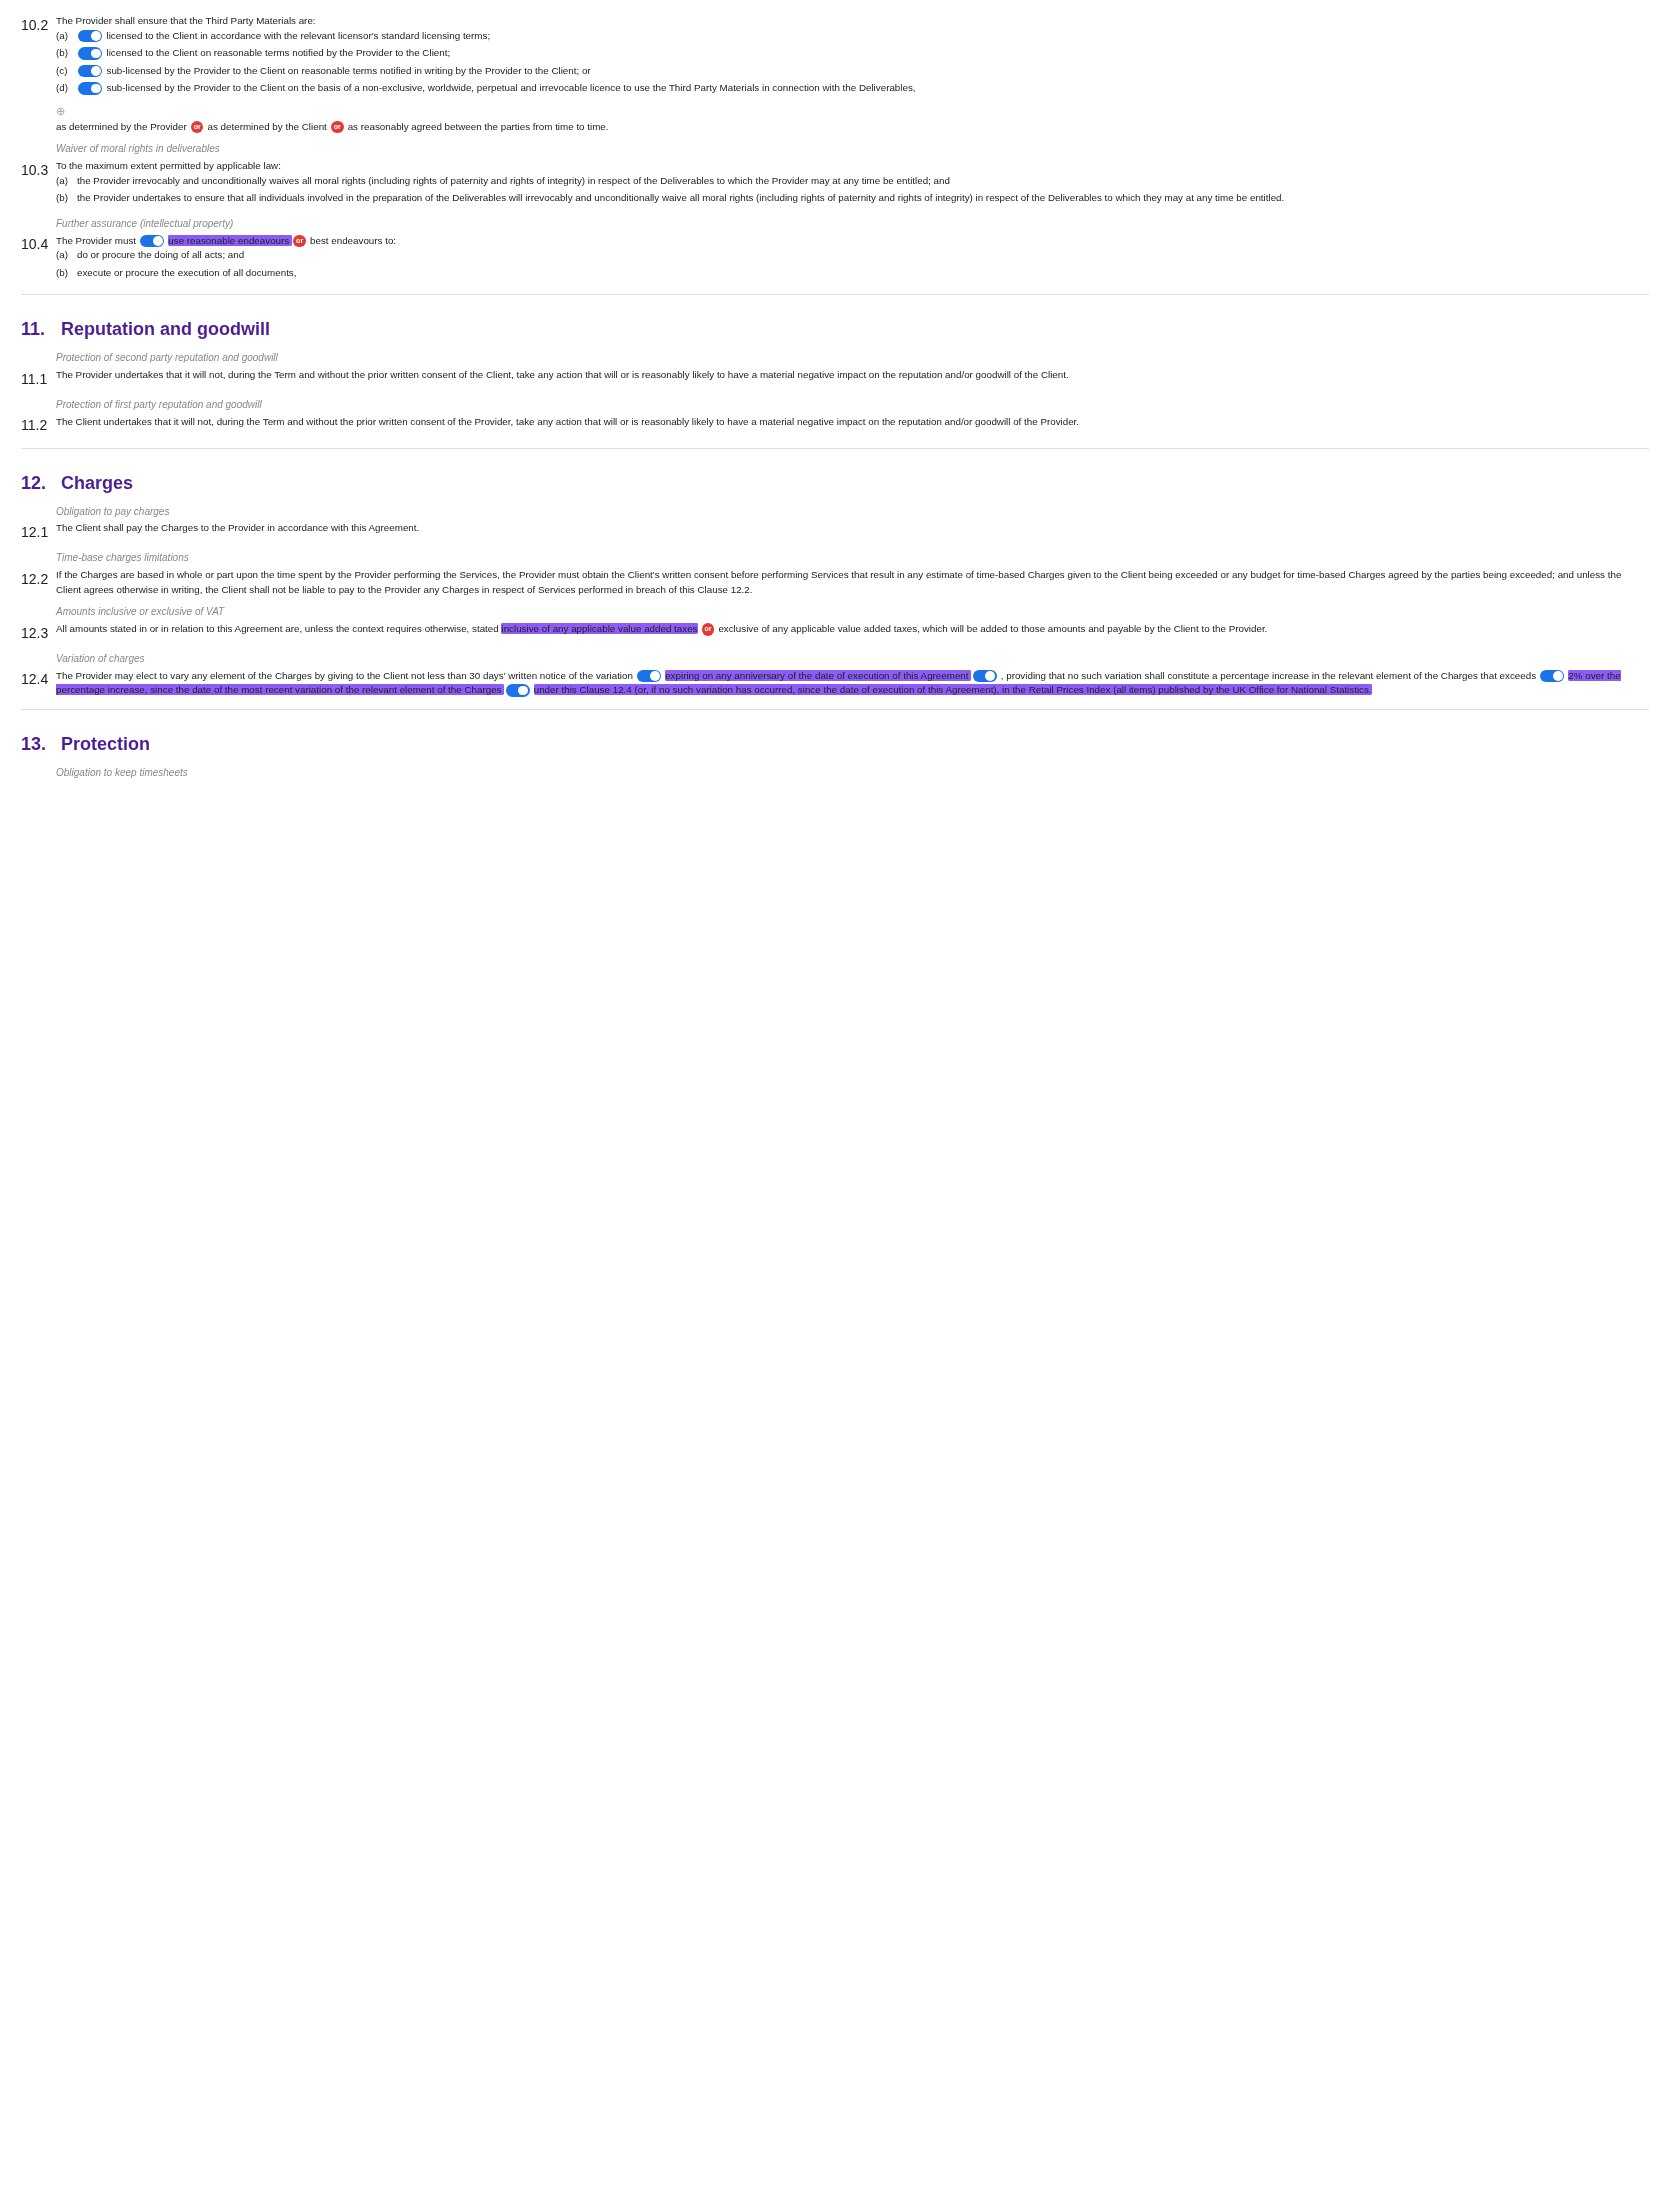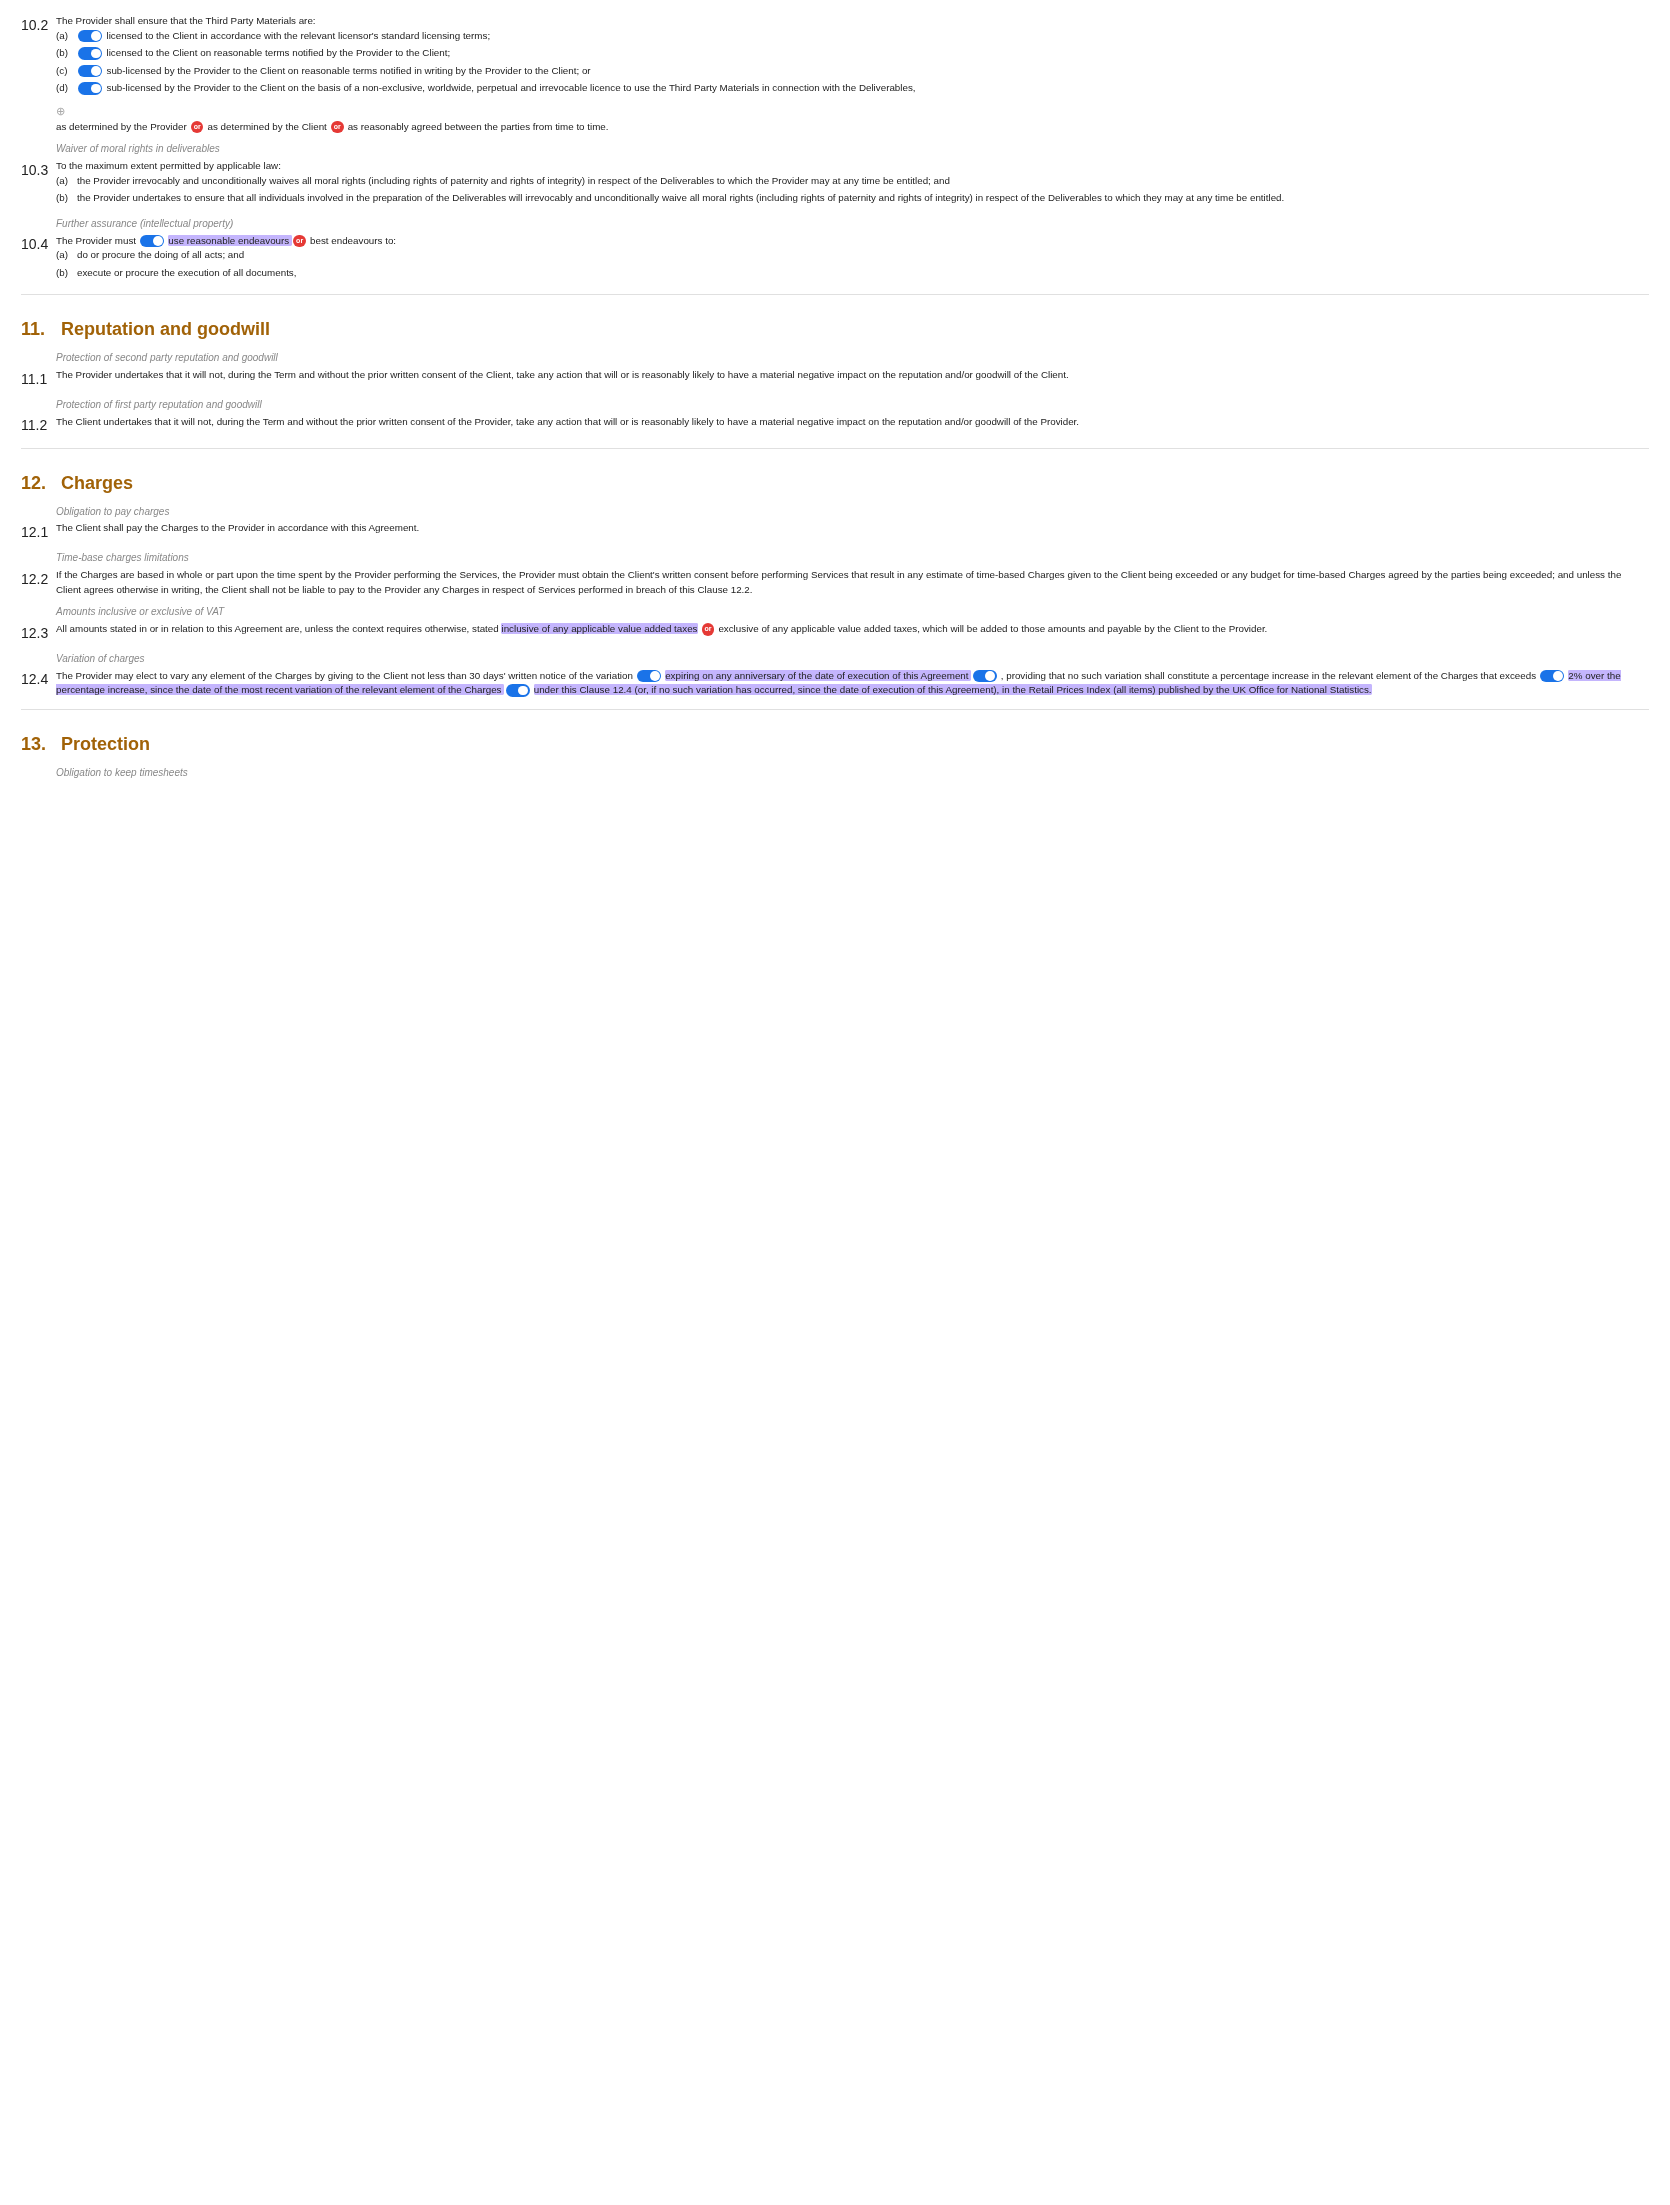--- a/index.html
+++ b/index.html
@@ -8,21 +8,21 @@
       font-size: 9.8px;
       color: #222;
       background: #fff;
       padding: 14px 21px;
       line-height: 1.5;
     }
     .section-heading {
       font-size: 18px;
       font-weight: bold;
       margin: 21px 0 7px 0;
-      color: #a16207;
+      color: #4c1d95;
     }
     .section-number {
       display: inline-block;
       min-width: 35px;
     }
     .clause-row {
       display: flex;
       margin-bottom: 5.6px;
     }
     .clause-num {
@@ -80,21 +80,21 @@
       color: #fff;
       border-radius: 50%;
       width: 12.6px;
       height: 12.6px;
       font-size: 7px;
       font-weight: bold;
       vertical-align: middle;
       margin: 0 1.4px;
     }
     .highlight-blue {
-      background: #c4b5fd;
+      background: #8b5cf6;
       border-radius: 1.4px;
     }
     .divider {
       border: none;
       border-top: 0.7px solid #e0e0e0;
       margin: 11.2px 0;
     }
     .move-icon {
       display: inline-block;
       font-size: 11.2px;

